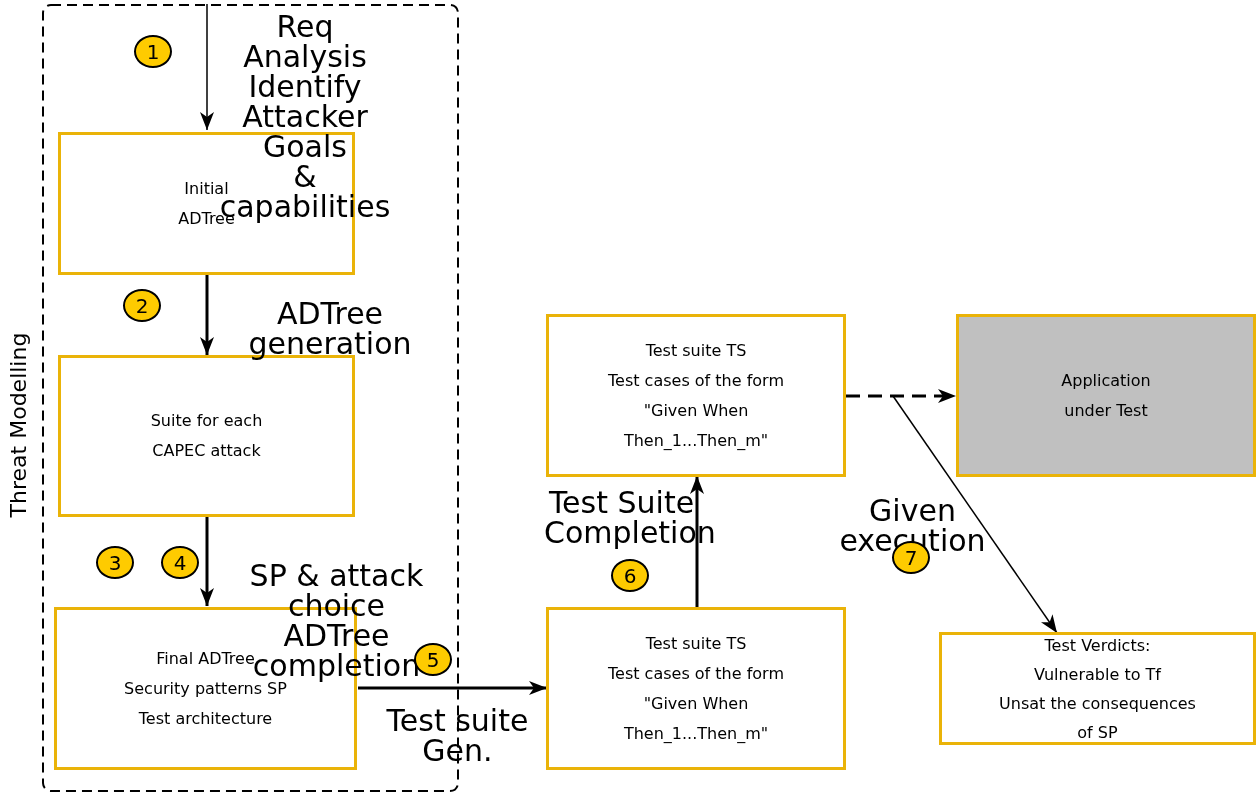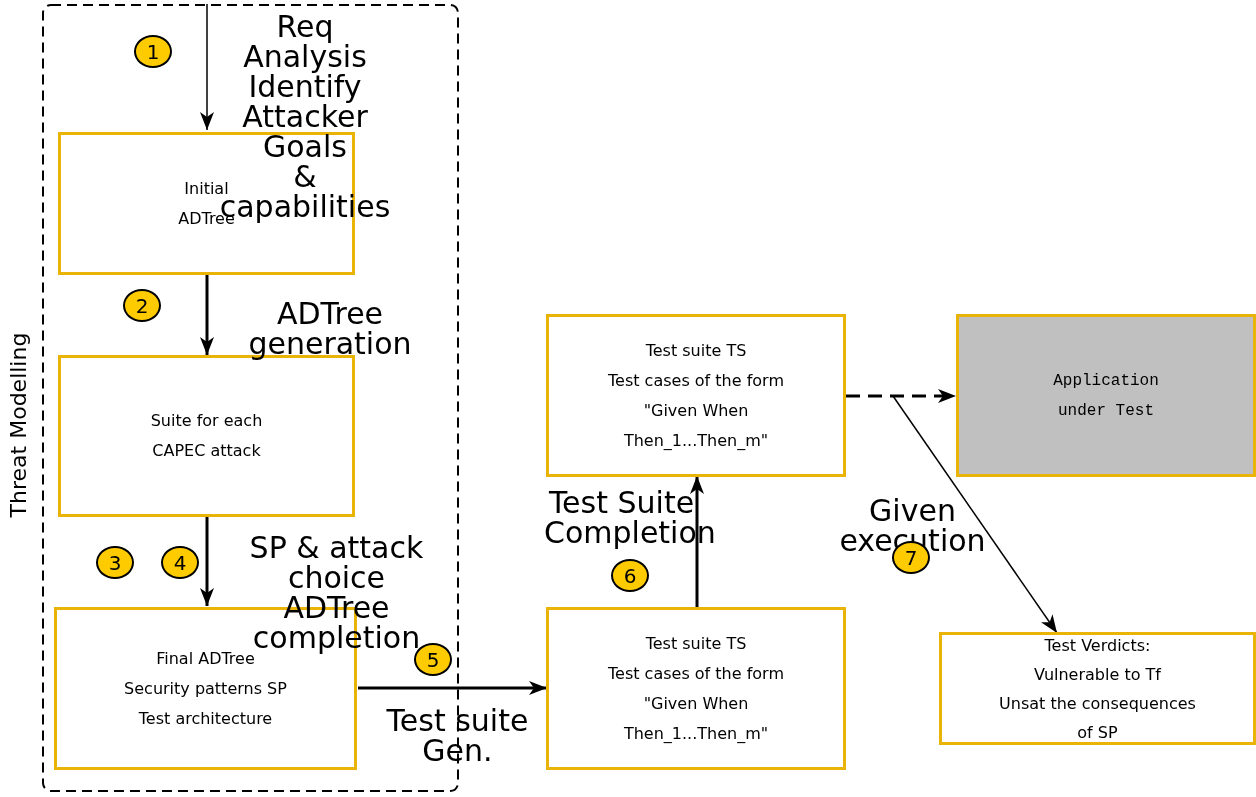--- a/index.html
+++ b/index.html
@@ -49,34 +49,34 @@
 Security patterns SP
 Test architecture</div>
 <div class="box" style="left:546px;top:314px;width:300px;height:163px;">Test suite TS
 Test cases of the form
 "Given When
 Then_1...Then_m"</div>
 <div class="box" style="left:546px;top:607px;width:300px;height:163px;">Test suite TS
 Test cases of the form
 "Given When
 Then_1...Then_m"</div>
-<div class="box gray" style="left: 956px; top: 314px; width: 300px; height: 163px; background: rgb(192, 192, 192); font-family: Liberation Mono, monospace;">Application
+<div class="box gray" style="left: 956px; top: 314px; width: 300px; height: 163px; background: rgb(192, 192, 192);">Application
 under Test</div>
 <div class="box" style="left:939px;top:632px;width:317px;height:113px;line-height:29px;">Test Verdicts:
 Vulnerable to Tf
 Unsat the consequences
 of SP</div>
 
 <div class="lbl" style="left:215px;top:12px;width:180px;">Req Analysis
 Identify
 Attacker Goals
 &amp; capabilities</div>
 <div class="lbl" style="left:245px;top:299px;width:170px;">ADTree
 generation</div>
-<div class="lbl" style="left:214px;top:533px;width:245px;">SP &amp; attack choice
+<div class="lbl" style="left:214px;top:561px;width:245px;">SP &amp; attack choice
 ADTree completion</div>
 <div class="lbl" style="left:380px;top:706px;width:155px;">Test suite
 Gen.</div>
 <div class="lbl" style="left:544px;top:488px;width:155px;">Test Suite
 Completion</div>
 <div class="lbl" style="left:810px;top:496px;width:205px;">Given execution</div>
 
 <div class="badge" style="left: 134px; top: 35px; background: rgb(254, 203, 0);">1</div>
 <div class="badge" style="left: 123px; top: 289px; background: rgb(254, 203, 0);">2</div>
 <div class="badge" style="left: 96px; top: 546px; background: rgb(254, 203, 0);">3</div>

